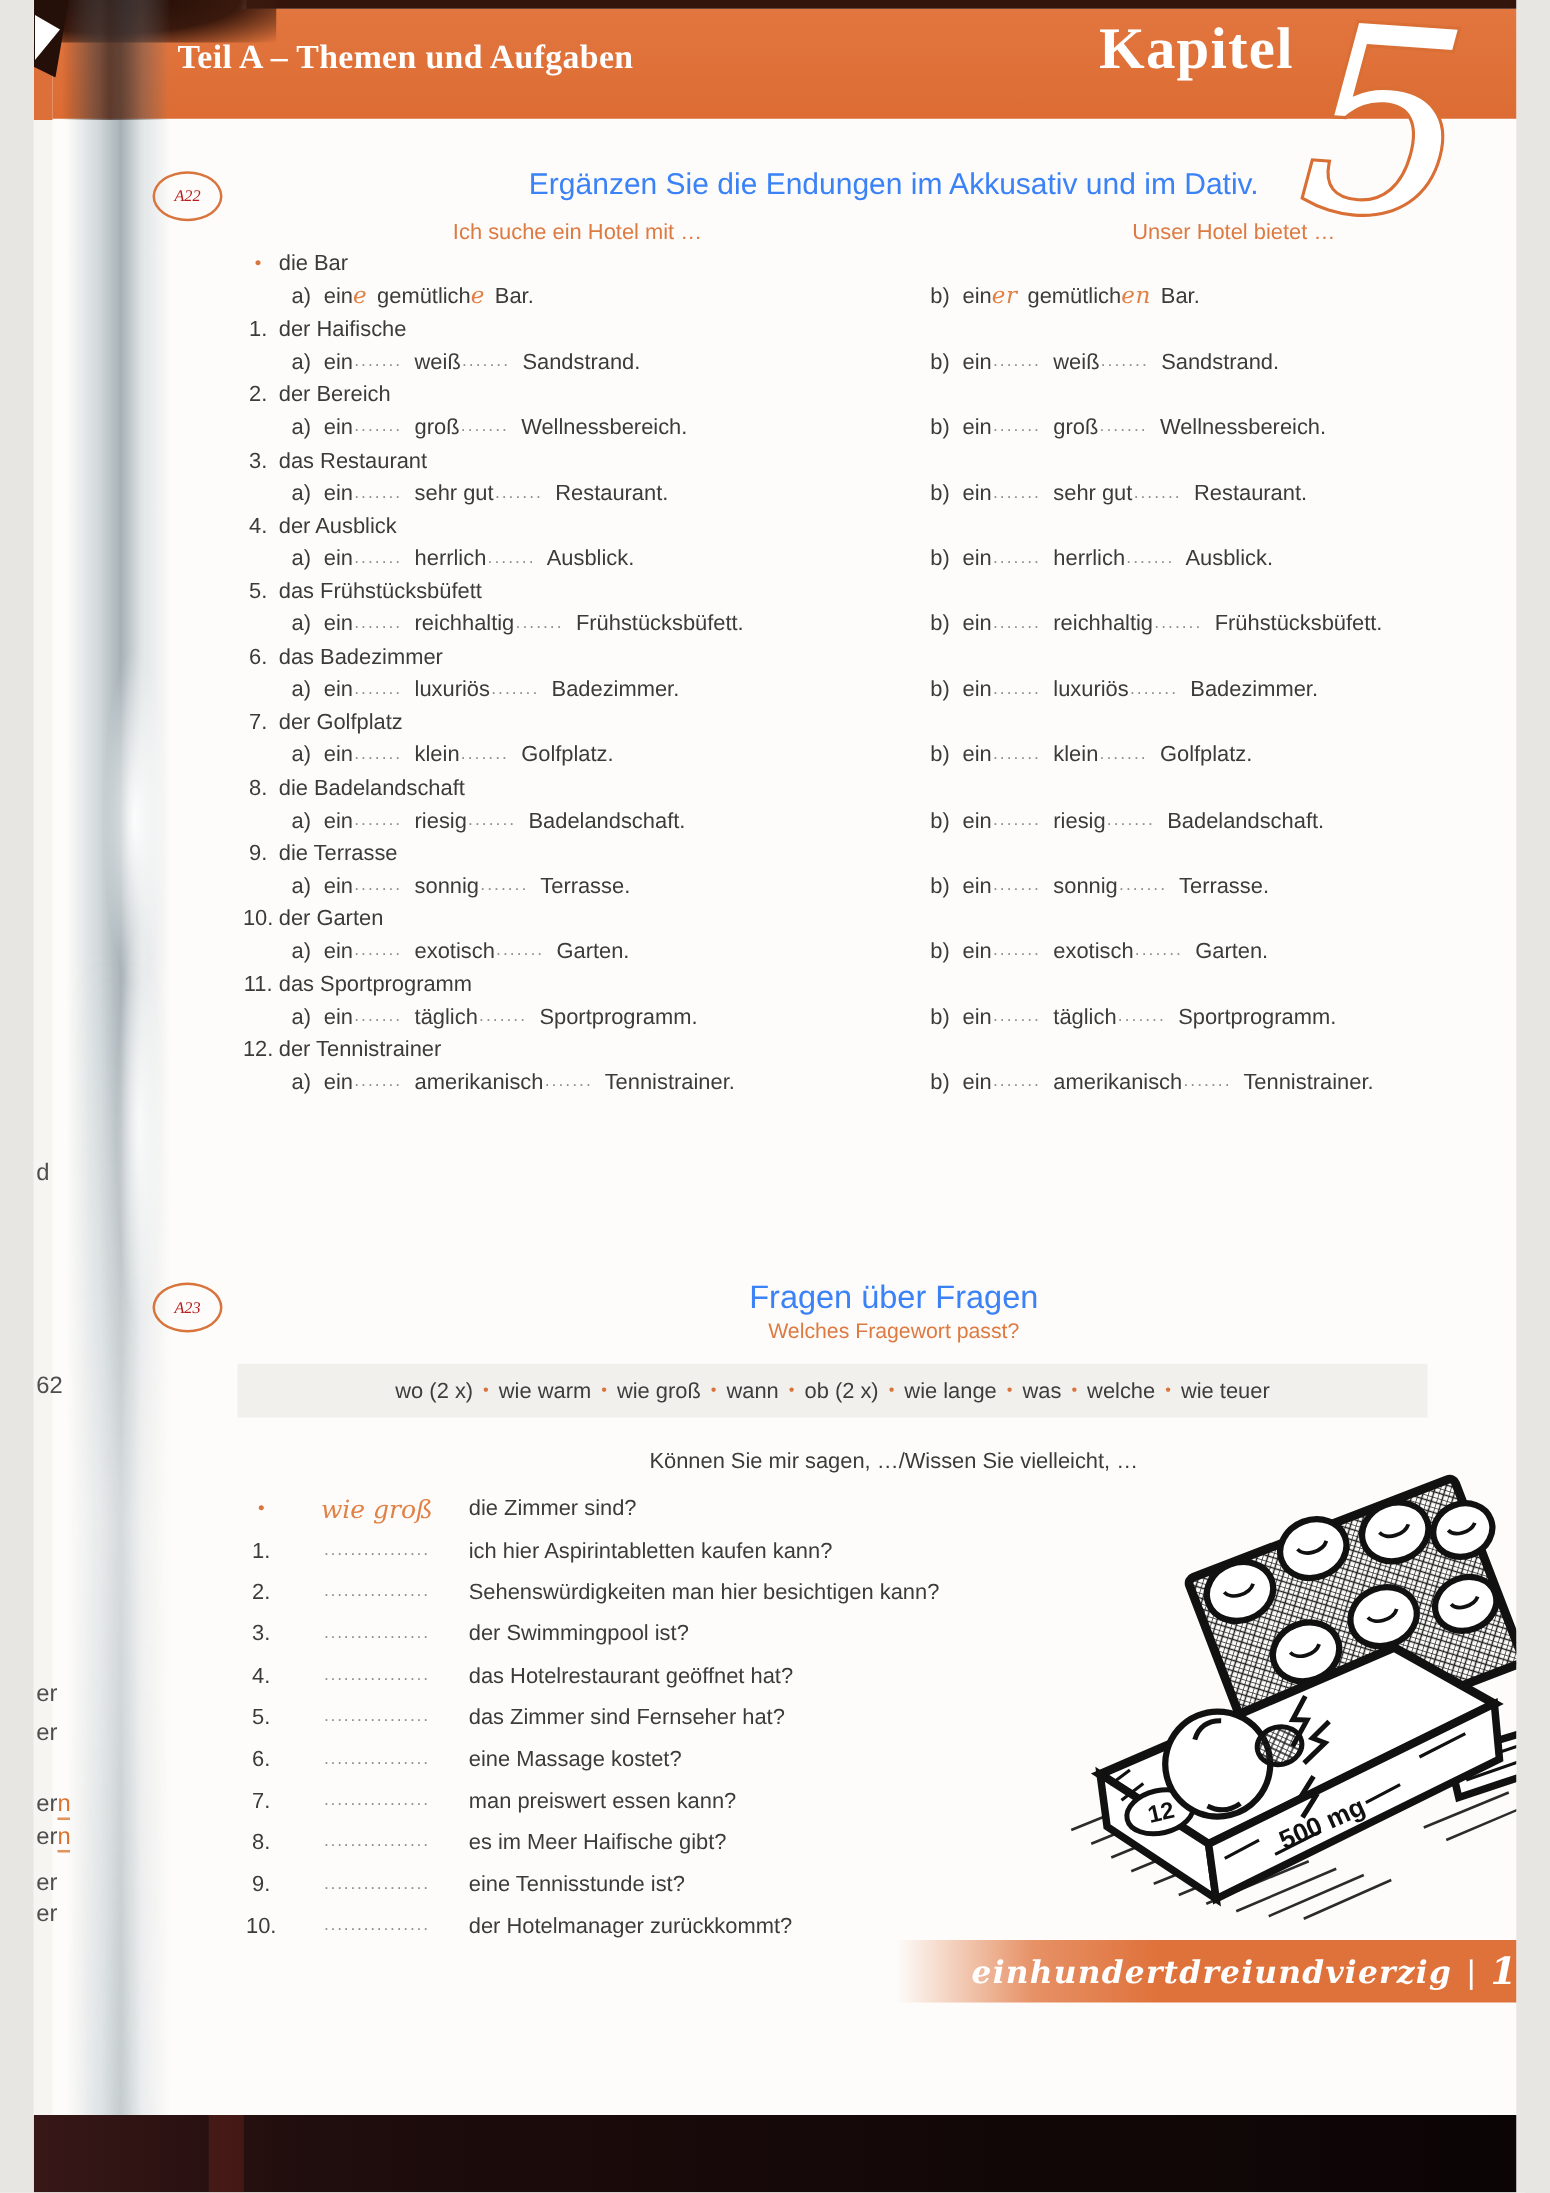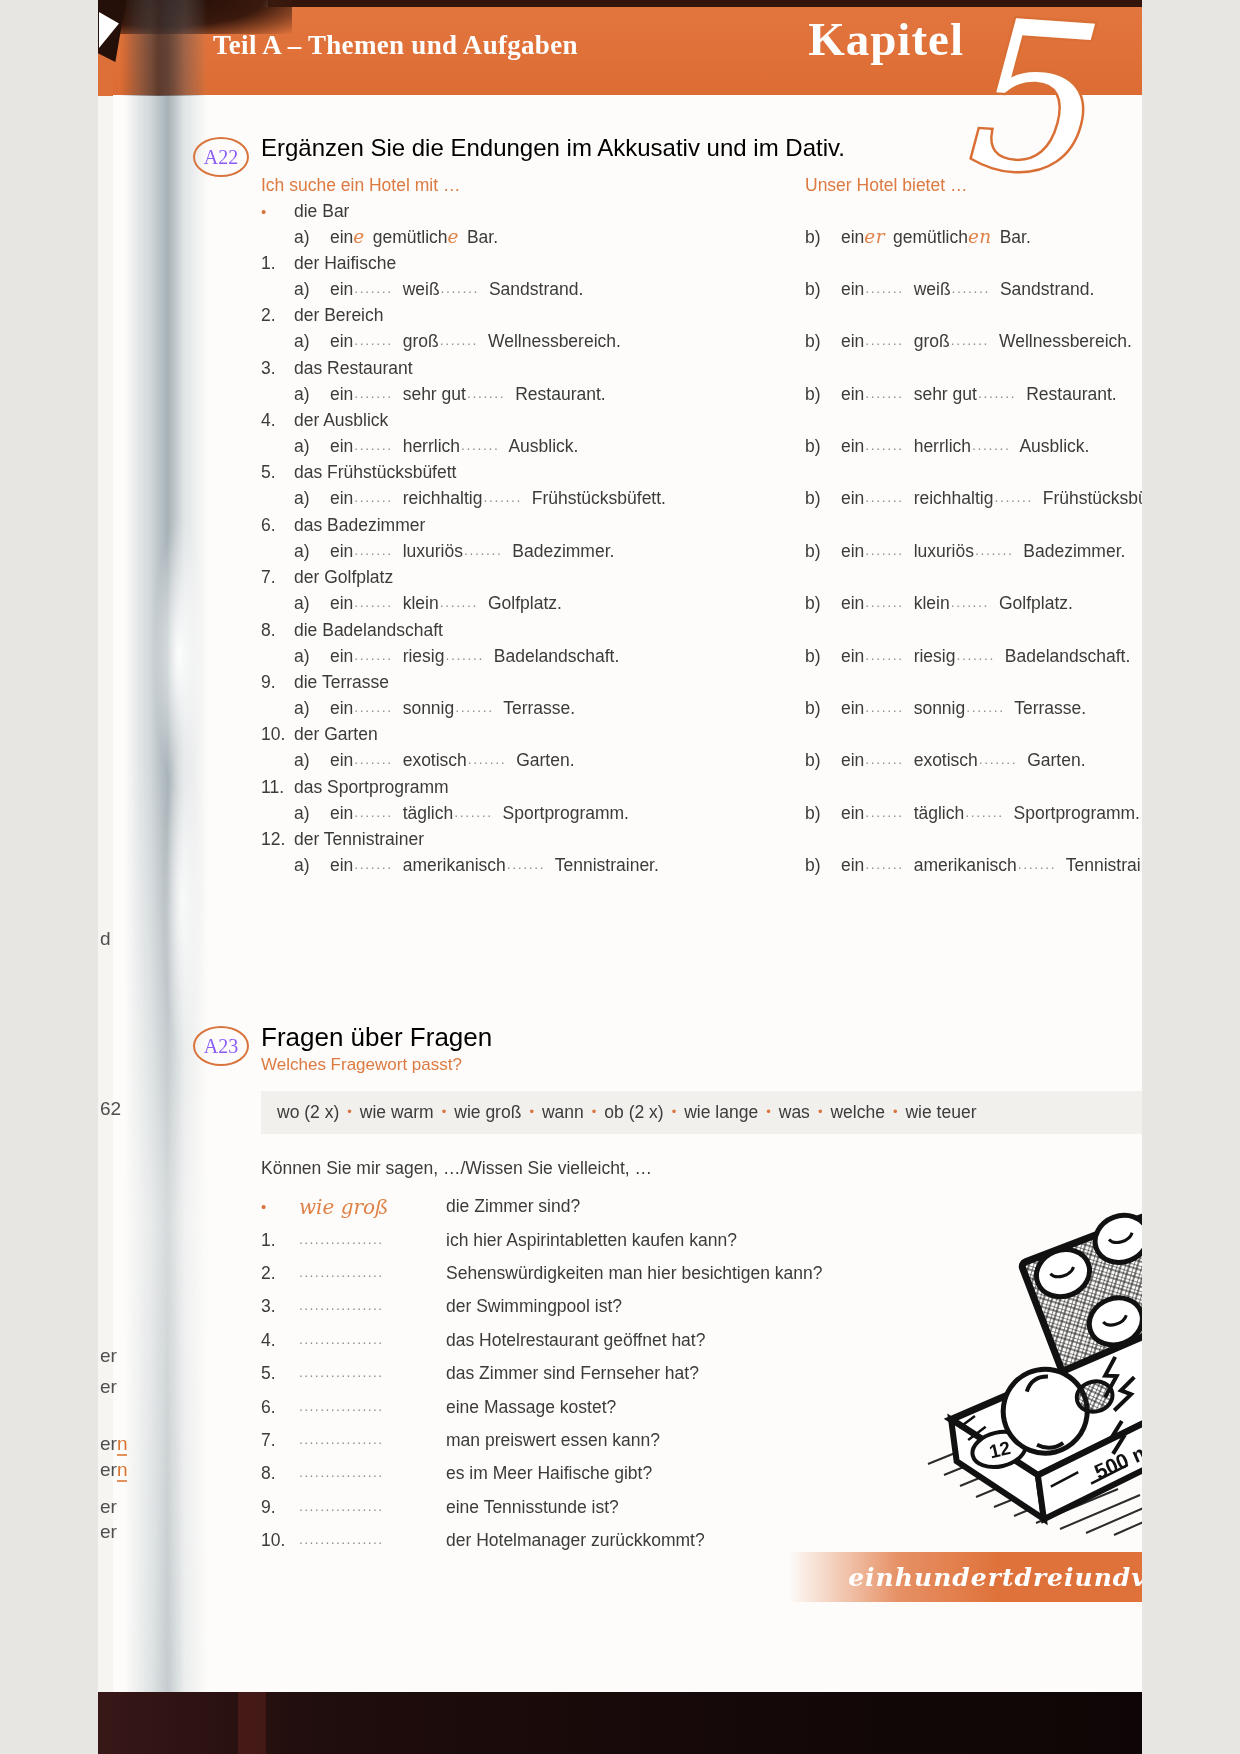--- a/index.html
+++ b/index.html
@@ -1,17 +1,17 @@
 <!DOCTYPE html>
 <html><head>
 <meta charset="utf-8">
 <style>
   html,body{margin:0;padding:0;background:#e8e6e2;}
-  .screen{position:relative;width:1044px;height:1754px;margin:0 auto;background:#fdfcfa;
-          overflow:hidden;font-family:"Liberation Sans","DejaVu Sans",sans-serif;color:#3b3b3b;}
+  .screen{position:relative;width:1186px;height:1754px;margin:0 auto;background:#fdfcfa;
+          overflow:hidden;font-family:"Liberation Sans","DejaVu Sans",sans-serif;color:#3b3b3b;text-align:center;}
 
   
   .left-sliver{position:absolute;left:0;top:0;width:15px;height:1692px;background:#f6f5f2;z-index:3;}
   .sliver-orange{position:absolute;left:0;top:36px;width:15px;height:60px;z-index:4;}
   .gutter{position:absolute;left:26px;top:0;width:84px;height:1692px;z-index:2;
           background:linear-gradient(90deg,rgba(255,255,255,0) 0%,rgba(139,158,169,.40) 32%,rgba(96,116,128,.55) 52%,rgba(160,175,184,.30) 72%,rgba(255,255,255,0) 100%);
           -webkit-mask-image:linear-gradient(180deg,#000 0%,#000 45%,rgba(0,0,0,.45) 72%,rgba(0,0,0,.65) 100%);
           mask-image:linear-gradient(180deg,#000 0%,#000 45%,rgba(0,0,0,.45) 72%,rgba(0,0,0,.65) 100%);}
   .gutter-top{position:absolute;left:22px;top:0;width:86px;height:96px;z-index:2;
           background:linear-gradient(90deg,rgba(46,20,12,0) 0%,rgba(46,20,12,.62) 45%,rgba(46,20,12,0) 100%);}
@@ -35,26 +35,26 @@
         background:linear-gradient(180deg,#e2763f 0%,#dc6c33 100%);}
   .section-title{position:absolute;left:115px;top:30px;z-index:5;color:#fff;
         font-family:"Liberation Serif","DejaVu Serif",serif;font-weight:700;font-size:27px;letter-spacing:.3px;}
   .kapitel{position:absolute;right:178px;top:12px;z-index:5;color:#fff;
         font-family:"Liberation Serif","DejaVu Serif",serif;font-weight:700;font-size:47px;letter-spacing:1px;}
   .chapter-num-svg{position:absolute;right:2px;top:-18px;z-index:6;}
 
   
   .badge{position:absolute;left:-68px;top:4px;width:52px;height:36px;border:2.5px solid #d8743c;
          border-radius:50%;display:flex;align-items:center;justify-content:center;
-         color:#8b5cf6;font-family:"Liberation Serif","DejaVu Serif",serif;
-         font-size:20px;background:transparent;z-index:5;}
+         color:#b91c1c;font-family:"Liberation Serif","DejaVu Serif",serif;font-style:italic;
+         font-size:13px;background:transparent;z-index:5;}
 
   
   .a22{position:absolute;left:163px;top:133px;width:1050px;z-index:5;}
-  .ex-title{color:#000000;font-size:24px;line-height:30px;font-weight:400;}
+  .ex-title{color:#3b82f6;font-size:24px;line-height:30px;font-weight:400;}
   .cols-head{display:grid;grid-template-columns:544px auto;margin-top:12px;color:#dd7a42;font-size:17.5px;}
   .a22-list{margin-top:2px;}
   .a22-row{display:grid;grid-template-columns:544px auto;height:52.4px;}
   .a22-cell{display:flex;flex-direction:column;justify-content:flex-end;}
   .noun-line{display:flex;line-height:25px;font-size:17.5px;}
   .num{width:33px;flex:0 0 33px;}
   .num.bullet{color:#d8743c;font-size:15px;}
   .fill-line{display:flex;line-height:26px;font-size:17.5px;}
   .fill-line .indent{width:33px;flex:0 0 33px;}
   .sub-label{width:36px;flex:0 0 36px;}

